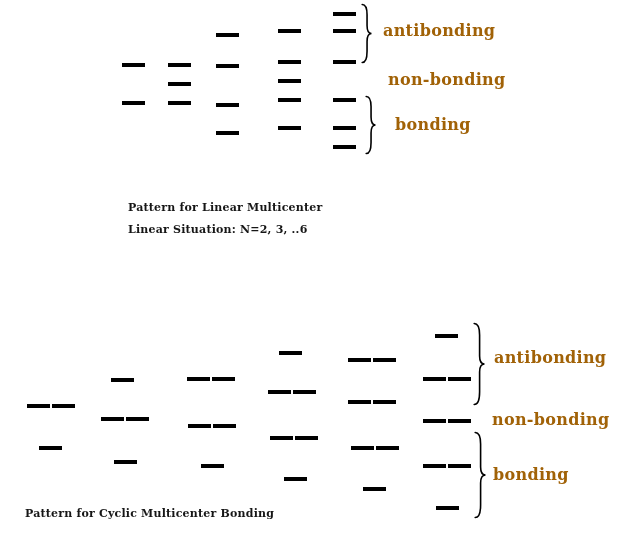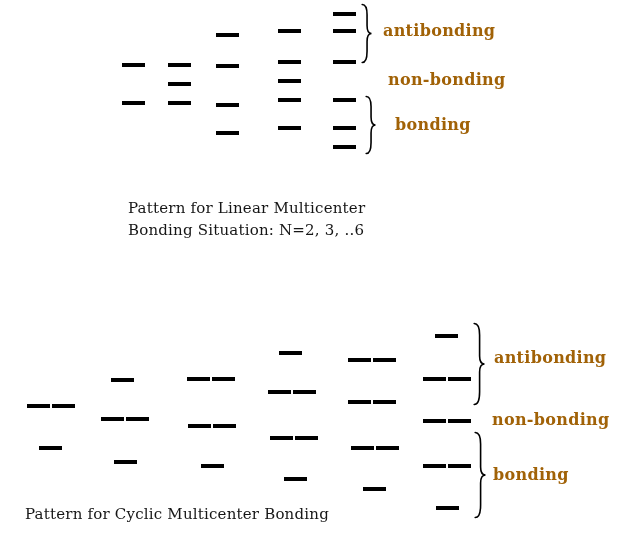--- a/index.html
+++ b/index.html
@@ -30,41 +30,41 @@
     position: absolute;
     font-size: 16px;
     font-weight: 700;
     color: #a16207;
     letter-spacing: 0.3px;
     white-space: nowrap;
     transform: translateY(-52%);
   }
   .caption {
     position: absolute;
-    font-size: 15px;
-    font-weight: 400;
+    font-size: 11px;
+    font-weight: 700;
     color: #161616;
     letter-spacing: 0.2px;
     line-height: 22px;
     white-space: nowrap;
   }
   .brace {
     position: absolute;
     overflow: visible;
   }
 </style>
 </head>
 <body>
 
 <div class="canvas">
 
   <section class="figure" id="fig-linear">
     <div class="caption" id="fig-linear-caption" style="left: 128px; top: 197px;">
       <div>Pattern for Linear Multicenter</div>
-      <div>Bonding Situation: N=2, 3, ..6</div>
+      <div>Linear Situation: N=2, 3, ..6</div>
     </div>
   <div class="dash" style="left: 122px; top: 62.75px; width: 23px; height: 4.5px;"></div>
       <div class="dash" style="left: 122px; top: 100.75px; width: 23px; height: 4.5px;"></div>
       <div class="dash" style="left: 168px; top: 62.75px; width: 23px; height: 4.5px;"></div>
       <div class="dash" style="left: 168px; top: 81.75px; width: 23px; height: 4.5px;"></div>
       <div class="dash" style="left: 168px; top: 100.75px; width: 23px; height: 4.5px;"></div>
       <div class="dash" style="left: 216px; top: 32.75px; width: 23px; height: 4.5px;"></div>
       <div class="dash" style="left: 216px; top: 63.75px; width: 23px; height: 4.5px;"></div>
       <div class="dash" style="left: 216px; top: 102.75px; width: 23px; height: 4.5px;"></div>
       <div class="dash" style="left: 216px; top: 130.75px; width: 23px; height: 4.5px;"></div>

